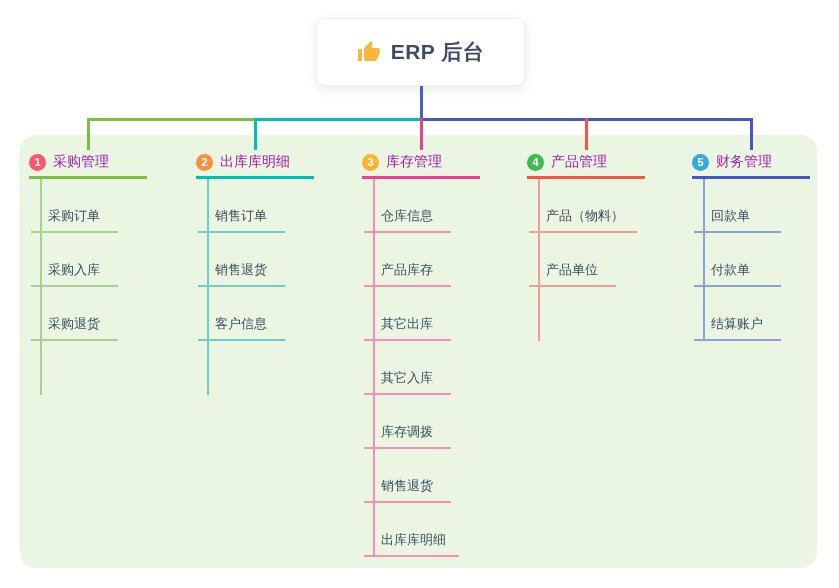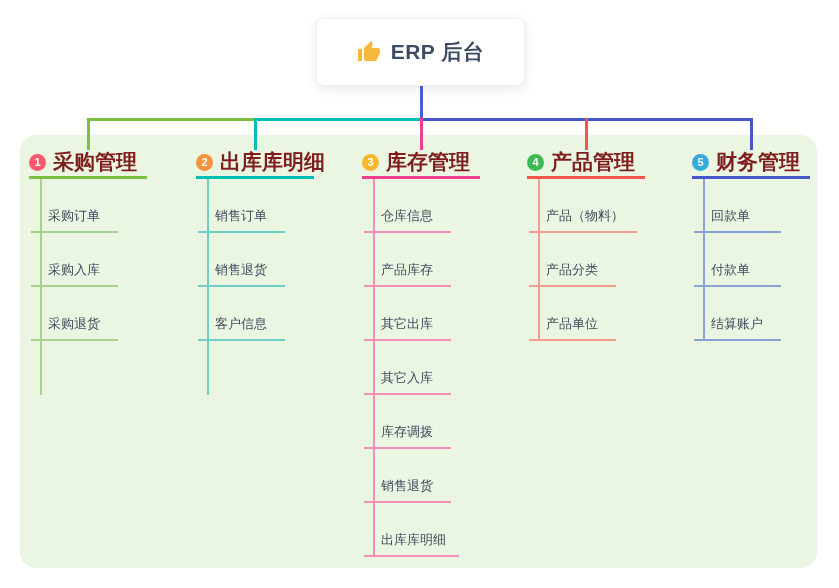--- a/index.html
+++ b/index.html
@@ -23,21 +23,21 @@
   .branch{position:absolute;top:150px;width:118px;z-index:2;}
   .branch-header{
     display:flex;align-items:center;gap:7px;height:24px;padding-bottom:2px;
     border-bottom:3px solid var(--line);cursor:pointer;
   }
   .badge{
     width:17px;height:17px;border-radius:50%;background:var(--badge);color:#fff;
     font-size:11px;font-weight:700;display:flex;align-items:center;justify-content:center;
     flex:0 0 17px;line-height:1;
   }
-  .branch-label{font-size:21px;font-weight:700;color:#7f1d1d;white-space:nowrap;}
+  .branch-label{font-size:14px;font-weight:400;color:#a21caf;white-space:nowrap;}
   .children{position:relative;}
   .rail{position:absolute;left:11px;top:0;width:2px;background:var(--child);}
   .child{
     margin-left:2px;height:54px;display:flex;align-items:flex-end;
     width:max-content;min-width:87px;border-bottom:2px solid var(--child);
     padding:0 13px 6px 17px;box-sizing:border-box;cursor:pointer;
   }
   .child-label{font-size:13px;color:#3F4B5E;white-space:nowrap;}
 </style>
 </head>
@@ -155,23 +155,20 @@
         <span class="badge">4</span>
         <span class="branch-label">产品管理</span>
       </div>
       <div class="children">
         <div class="rail" style="height: 162px;"></div>
 
     <div class="child">
       <span class="child-label">产品（物料）</span>
     </div>
 
-    <div class="child">
-      <span class="child-label">产品分类</span>
-    </div>
 
     <div class="child">
       <span class="child-label">产品单位</span>
     </div>
   </div>
     </div>
 
     <div class="branch" style="left: 692px; --line: #4458C7; --badge: #35AADF; --child: #8AA0D8;">
       <div class="branch-header">
         <span class="badge">5</span>

